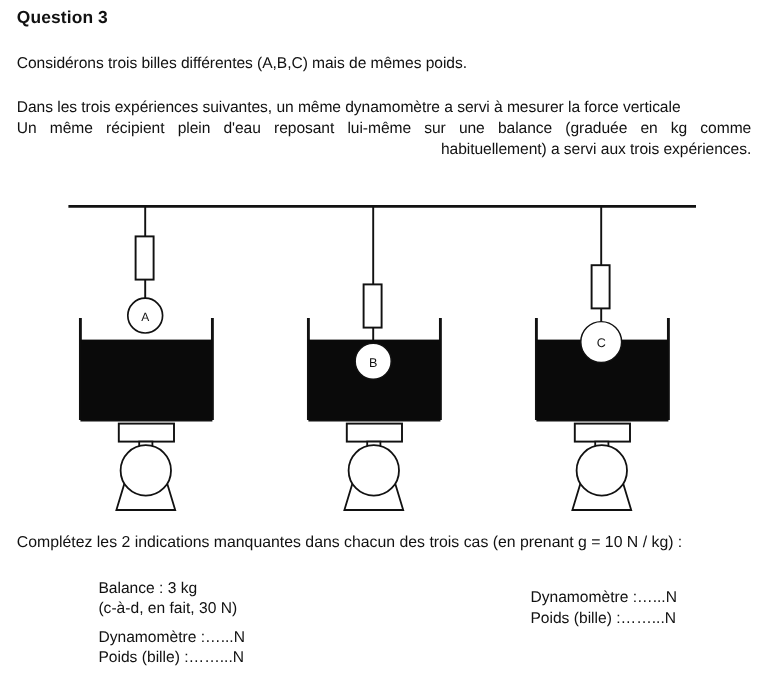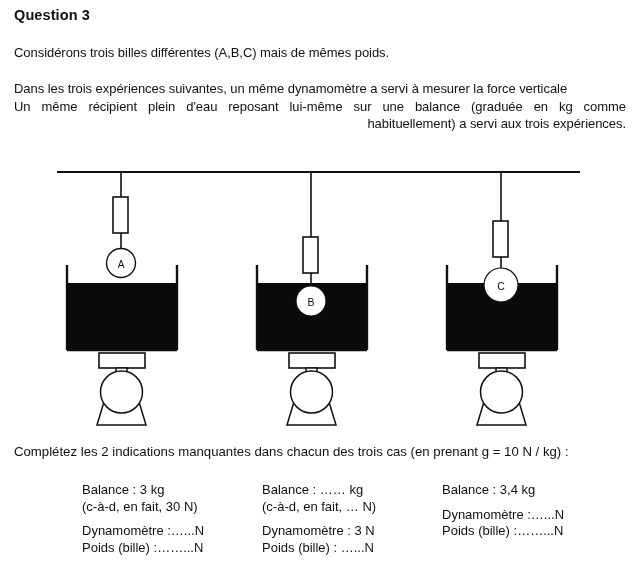--- a/index.html
+++ b/index.html
@@ -169,30 +169,22 @@
   <div id="answers">
 
     <div class="answer-col" id="answer-col-a">
       <div>Balance : 3 kg</div>
       <div>(c-à-d, en fait, 30 N)</div>
       <span class="gap"></span>
       <div>Dynamomètre :…...N</div>
       <div>Poids (bille) :……...N</div>
     </div>
 
-    <div class="answer-col" id="answer-col-b">
-      <div>Balance : …… kg</div>
-      <div>(c-à-d, en fait, … N)</div>
-      <span class="gap"></span>
-      <div>Dynamomètre : 3 N</div>
-      <div>Poids (bille) : …...N</div>
-    </div>
 
     <div class="answer-col" id="answer-col-c">
-      <div>Balance : 3,4 kg</div>
       <span class="gap"></span>
       <div>Dynamomètre :…...N</div>
       <div>Poids (bille) :……...N</div>
     </div>
 
   </div>
 
 </div>
 
 </body></html>

